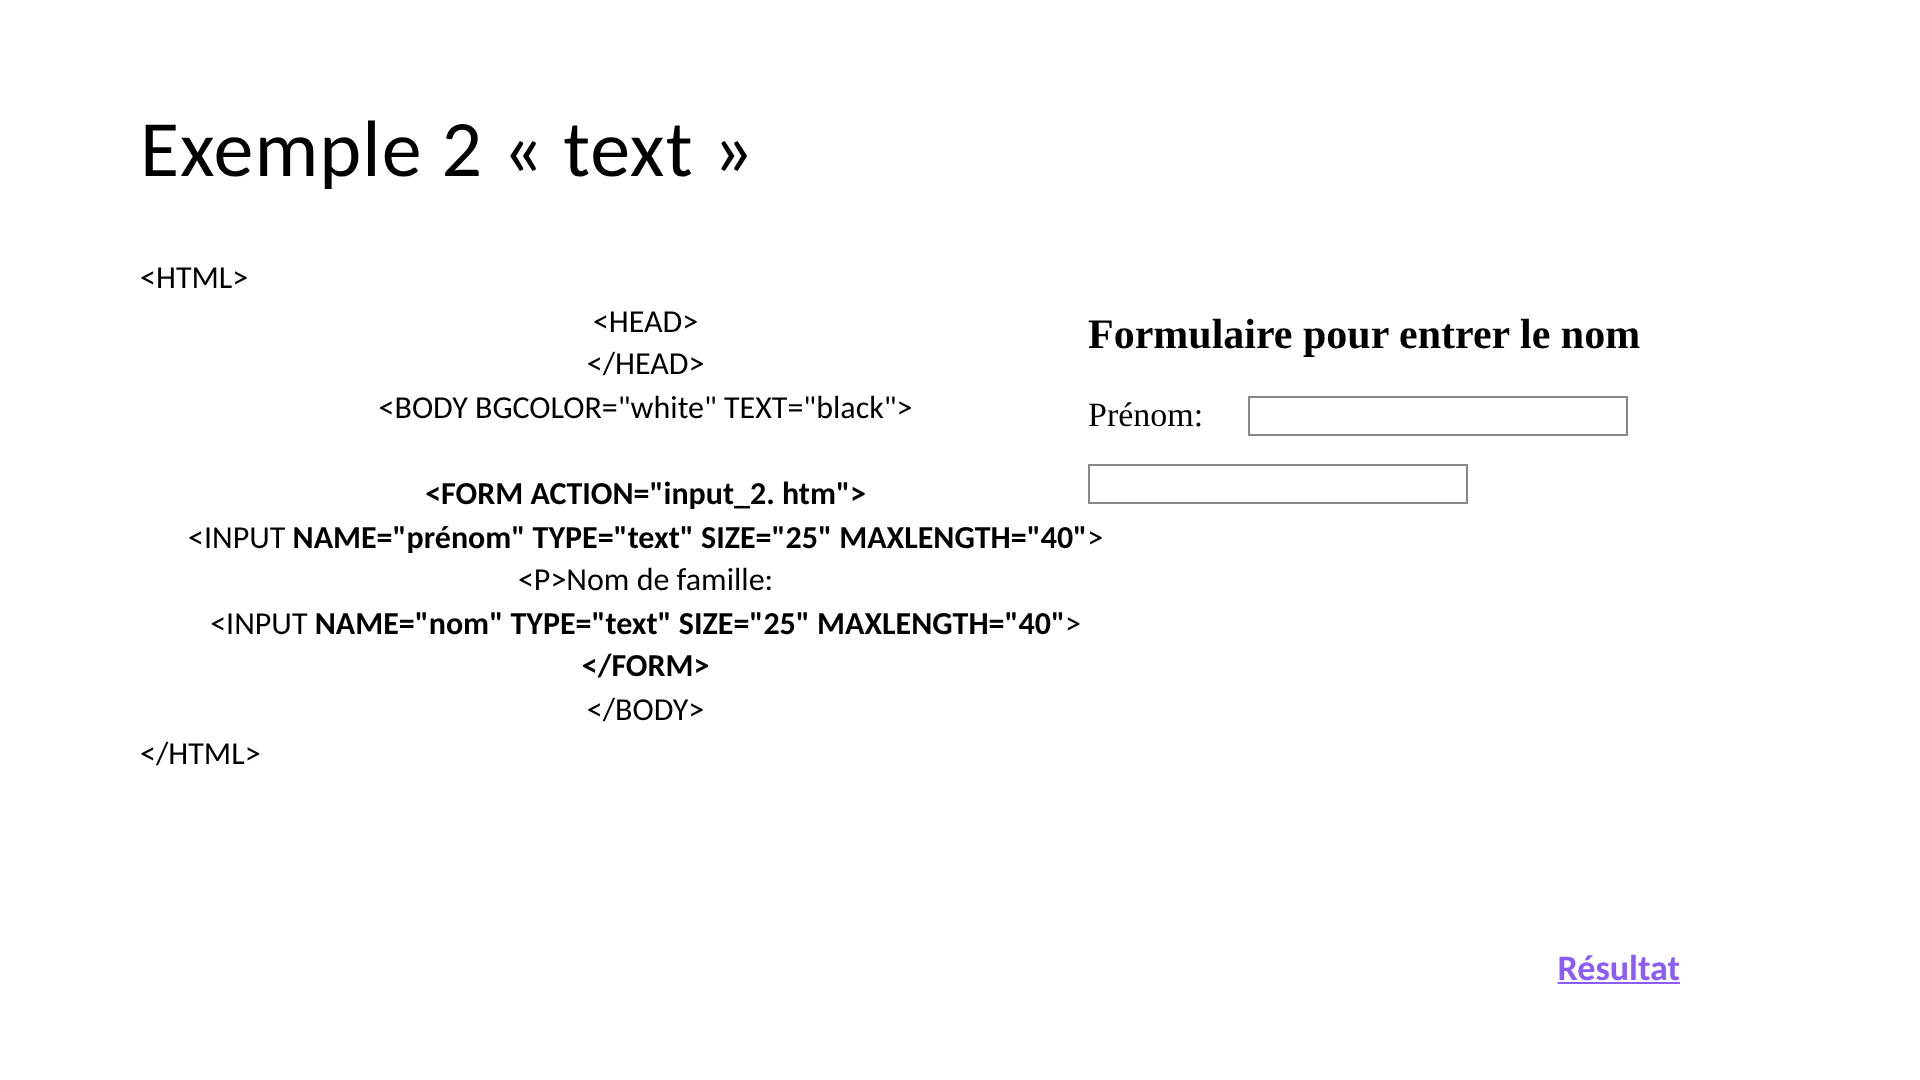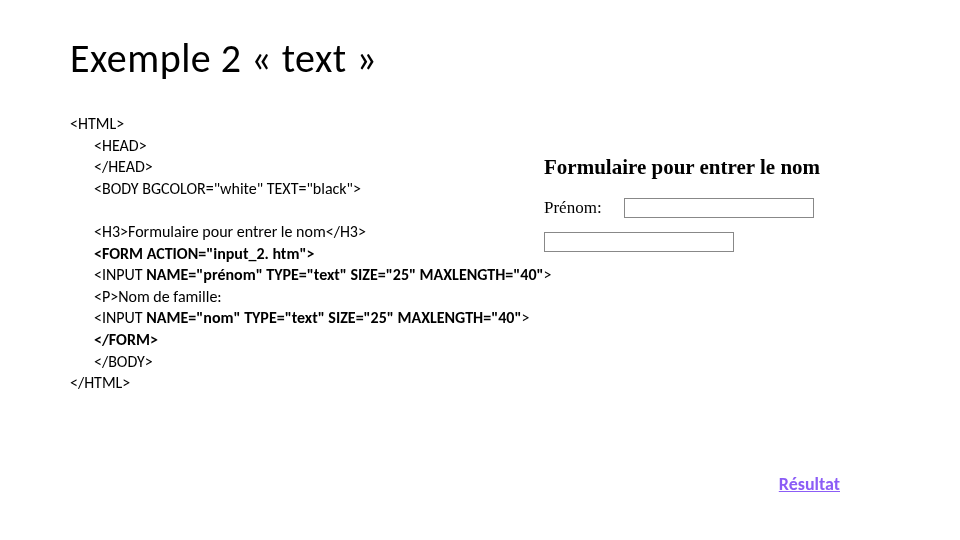--- a/index.html
+++ b/index.html
@@ -6,39 +6,39 @@
   body {
     width: 960px;
     height: 540px;
     background: #fff;
     font-family: Calibri, Arial, sans-serif;
     color: #000;
     position: relative;
     overflow: hidden;
   }
   .slide {
-    padding: 34px 70px 0 70px;
+    padding: 50px 70px 0 70px;
   }
   .title {
     font-size: 40px;
     font-weight: 400;
     margin-bottom: 30px;
     letter-spacing: 0.5px;
   }
   .content-area {
     display: flex;
     gap: 20px;
   }
   .code-col {
     flex: 0 0 auto;
     font-size: 16px;
     line-height: 1.35;
   }
   .code-line { white-space: pre; }
-  .indent1 { padding-left: 24px; }
+  .indent1 { padding-left: 24px; text-align: center; }
   .bold { font-weight: 700; }
   .preview {
     position: absolute;
     left: 544px;
     top: 155px;
     width: 400px;
     font-family: "Times New Roman", Times, serif;
     color: #000;
   }
   .preview-title {
@@ -77,21 +77,20 @@
 <div class="slide">
   <h1 class="title">Exemple 2 « text »</h1>
 
   <div class="content-area">
     <div class="code-col">
       <div class="code-line">&lt;HTML&gt;</div>
       <div class="code-line indent1">&lt;HEAD&gt;</div>
       <div class="code-line indent1">&lt;/HEAD&gt;</div>
       <div class="code-line indent1">&lt;BODY BGCOLOR="white" TEXT="black"&gt;</div>
       <div class="code-line indent1">&nbsp;</div>
-      <div class="code-line indent1">&lt;H3&gt;Formulaire pour entrer le nom&lt;/H3&gt;</div>
       <div class="code-line indent1 bold">&lt;FORM ACTION="input_2. htm"&gt;</div>
       <div class="code-line indent1"><span>&lt;INPUT </span><span class="bold">NAME="prénom" TYPE="text" SIZE="25" MAXLENGTH="40"</span><span>&gt;</span></div>
       <div class="code-line indent1">&lt;P&gt;Nom de famille:</div>
       <div class="code-line indent1"><span>&lt;INPUT </span><span class="bold">NAME="nom" TYPE="text" SIZE="25" MAXLENGTH="40"</span><span>&gt;</span></div>
       <div class="code-line indent1 bold">&lt;/FORM&gt;</div>
       <div class="code-line indent1">&lt;/BODY&gt;</div>
       <div class="code-line">&lt;/HTML&gt;</div>
     </div>
   </div>
 </div>

